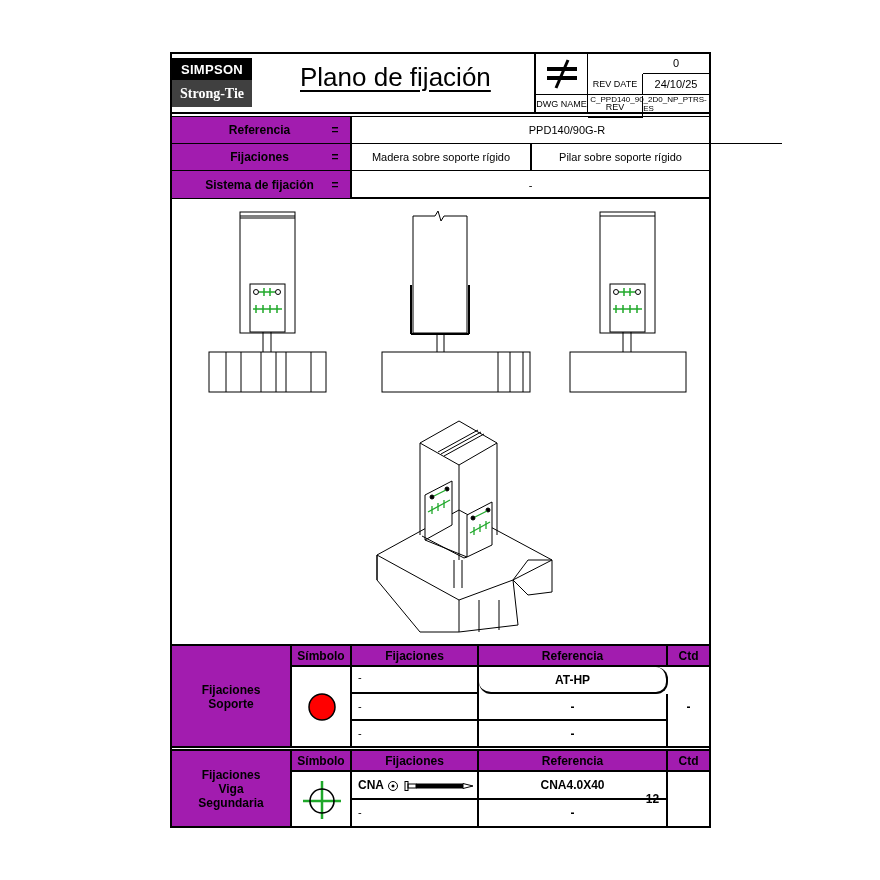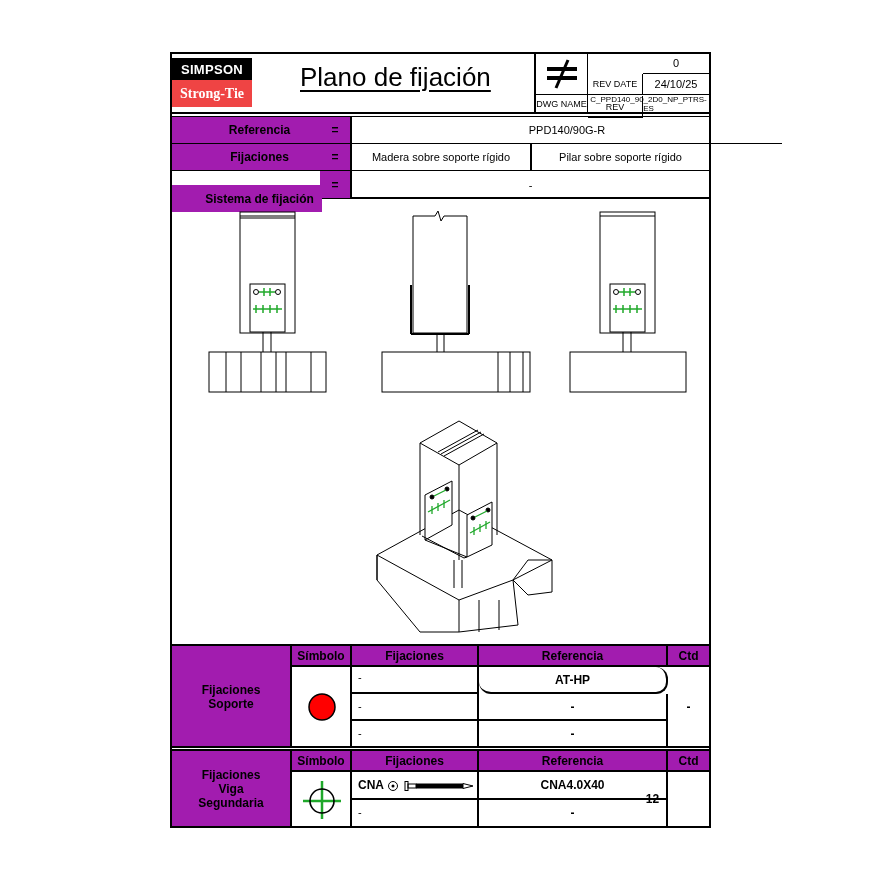--- a/index.html
+++ b/index.html
@@ -2,21 +2,21 @@
 <html><head>
 <meta charset="utf-8">
 <style>
   html, body { margin:0; padding:0; background:#ffffff; }
   body { width:880px; height:880px; position:relative; overflow:hidden; font-family:"Liberation Sans", sans-serif; color:#000; }
   .abs { position:absolute; box-sizing:border-box; }
   .frame { left:170px; top:52px; width:541px; height:776px; border:2px solid #000; }
   .cell { position:absolute; box-sizing:border-box; display:flex; align-items:center; justify-content:center; text-align:center; }
   .gray { background:#a21caf; }
   .logo-top { left:172px; top:58px; width:80px; height:22px; background:#000; color:#fff; font-weight:bold; font-size:13px; letter-spacing:0.3px; }
-  .logo-bot { left:172px; top:80px; width:80px; height:27px; background:#ef4444; color:#fff; font-family:"Liberation Serif", serif; font-weight:bold; font-size:14px; }
+  .logo-bot { left:172px; top:80px; width:80px; height:27px; background:#404040; color:#fff; font-family:"Liberation Serif", serif; font-weight:bold; font-size:14px; }
   .title { left:300px; top:62px; font-size:26px; text-decoration:underline; text-underline-offset:4px; }
   .small { font-size:9px; }
   .med { font-size:11px; }
   .lbl { font-size:12px; font-weight:bold; }
   svg { position:absolute; overflow:visible; }
 </style>
 </head>
 <body>
 
 <div class="abs frame"></div>
@@ -47,21 +47,21 @@
 
 <div class="cell abs gray lbl" style="left:172px;top:117px;width:150px;height:27px;border-bottom:1px solid #000;padding-left:25px;">Referencia</div>
 <div class="cell abs gray lbl" style="left:320px;top:117px;width:32px;height:27px;border-bottom:1px solid #000;border-right:2px solid #000;">=</div>
 <div class="cell abs med" style="left:352px;top:117px;width:430px;height:27px;border-bottom:1px solid #000;">PPD140/90G-R</div>
 
 <div class="cell abs gray lbl" style="left:172px;top:144px;width:150px;height:27px;border-bottom:1px solid #000;padding-left:25px;">Fijaciones</div>
 <div class="cell abs gray lbl" style="left:320px;top:144px;width:32px;height:27px;border-bottom:1px solid #000;border-right:2px solid #000;">=</div>
 <div class="cell abs med" style="left:352px;top:144px;width:180px;height:27px;border-bottom:1px solid #000;border-right:2px solid #000;">Madera sobre soporte rígido</div>
 <div class="cell abs med" style="left:532px;top:144px;width:177px;height:27px;border-bottom:1px solid #000;">Pilar sobre soporte rígido</div>
 
-<div class="cell abs gray lbl" style="left:172px;top:171px;width:150px;height:27px;padding-left:25px;margin-top:14px;">Sistema de fijación</div>
+<div class="cell abs gray lbl" style="left:172px;top:171px;width:150px;height:27px;padding-left:25px;">Sistema de fijación</div>
 <div class="cell abs gray lbl" style="left:320px;top:171px;width:32px;height:27px;border-right:2px solid #000;">=</div>
 <div class="cell abs med" style="left:352px;top:171px;width:357px;height:27px;">-</div>
 
 <svg style="left:0;top:0;" width="880" height="880">
   <g fill="none" stroke="#000" stroke-width="1">
 
     <rect x="240" y="212" width="55" height="121"></rect>
     <line x1="240" y1="216" x2="295" y2="216"></line>
     <line x1="240" y1="218" x2="295" y2="218"></line>
 

